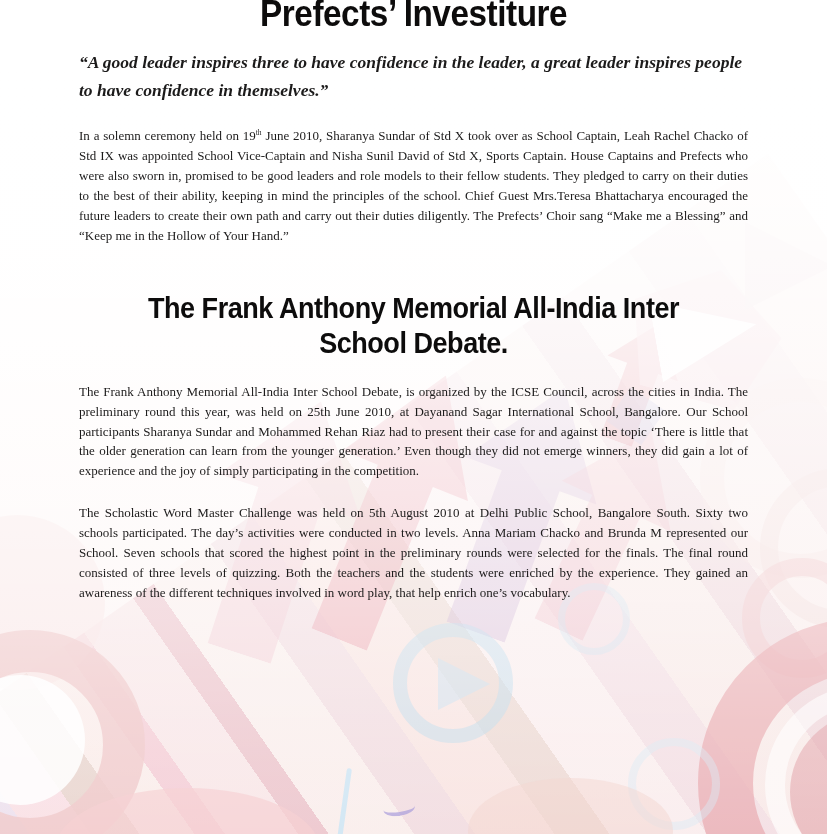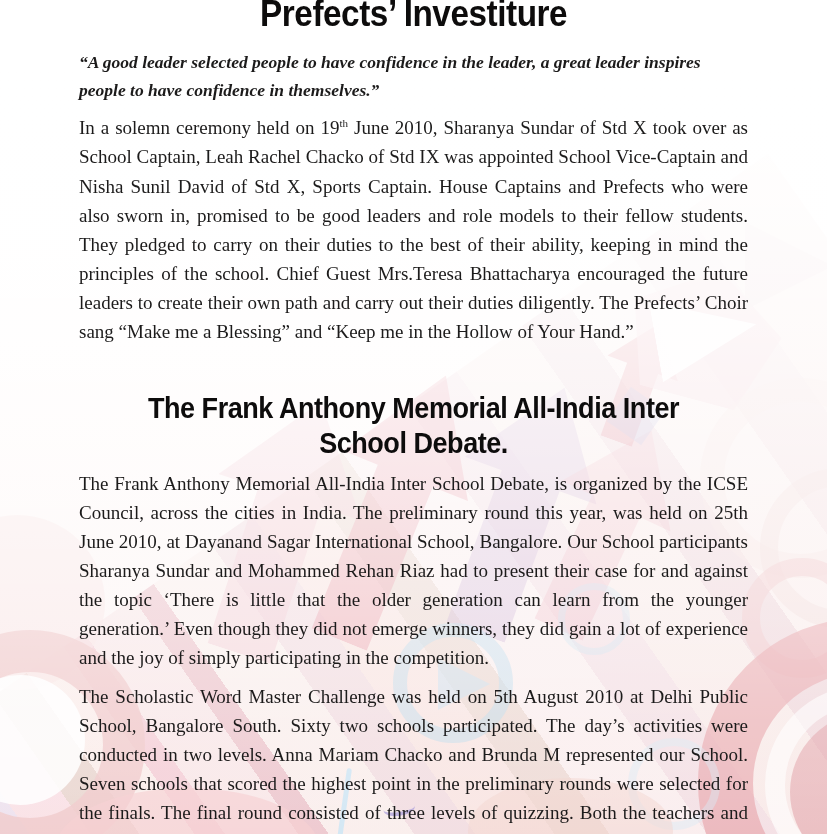--- a/index.html
+++ b/index.html
@@ -76,21 +76,21 @@
       rgba(255,255,255,.34) 86%,rgba(255,255,255,.22) 100%);
   }
   
   .content{position:relative;z-index:1;padding:0 79px;}
   h1,h2{font-family:"Liberation Sans", sans-serif;font-weight:700;text-align:center;color:#0d0c0c;}
   h1 span,h2 span{display:inline-block;transform:scaleX(.9);letter-spacing:-.5px;white-space:pre-line;}
   h1{font-size:37px;line-height:1.02;margin-top:-5px;}
   h2.debate{font-size:30px;line-height:1.17;margin-top:44px;text-decoration:underline;}
   h2.wordmaster{font-size:30px;line-height:1.1;margin-top:47px;}
   .quote{margin-top:15px;font-style:italic;font-weight:700;font-size:17.5px;line-height:1.62;text-align:left;}
-  p.body{margin-top:9px;font-size:19px;line-height:1.53;text-align:justify;}
+  p.body{margin-top:22px;font-size:13px;line-height:1.53;text-align:justify;}
   p.body sup{font-size:.58em;line-height:0;vertical-align:super;}
 </style>
 </head>
 <body>
 
 <div class="bg">
   <div class="stripes"></div>
   <div class="arrow a1"></div>
   <div class="arrow a2"></div>
   <div class="arrow a3"></div>
@@ -117,21 +117,21 @@
   <div class="blob be2"></div>
   <div class="blueline"></div>
   <div class="squiggle"></div>
   <div class="overlay"></div>
 </div>
 
 <div class="content">
 
   <section>
     <h1><span>Prefects’ Investiture</span></h1>
-    <p class="quote">“A good leader selected people to have confidence in the leader, a great leader inspires people to have confidence in themselves.”</p>
+    <p class="quote">“A good leader inspires three to have confidence in the leader, a great leader inspires people to have confidence in themselves.”</p>
     <p class="body"><span>In a solemn ceremony held on 19</span><sup>th</sup><span> June 2010, Sharanya Sundar of Std X took over as School Captain, Leah Rachel Chacko of Std IX was appointed School Vice-Captain and Nisha Sunil David of Std X, Sports Captain. House Captains and Prefects who were also sworn in, promised to be good leaders and role models to their fellow students. They pledged to carry on their duties to the best of their ability, keeping in mind the principles of the school. Chief Guest Mrs.Teresa Bhattacharya encouraged the future leaders to create their own path and carry out their duties diligently. The Prefects’ Choir sang “Make me a Blessing” and “Keep me in the Hollow of Your Hand.”</span></p>
   </section>
 
   <section>
     <h2 class="debate"><span>The Frank Anthony Memorial All-India Inter School Debate.</span></h2>
     <p class="body">The Frank Anthony Memorial All-India Inter School Debate, is organized by the ICSE Council, across the cities in India. The preliminary round this year, was held on 25th June 2010, at Dayanand Sagar International School, Bangalore. Our School participants Sharanya Sundar and Mohammed Rehan Riaz had to present their case for and against the topic ‘There is little that the older generation can learn from the younger generation.’ Even though they did not emerge winners, they did gain a lot of experience and the joy of simply participating in the competition.</p>
   </section>
 
   <section>
     <p class="body">The Scholastic Word Master Challenge was held on 5th August 2010 at Delhi Public School, Bangalore South. Sixty two schools participated. The day’s activities were conducted in two levels. Anna Mariam Chacko and Brunda M represented our School. Seven schools that scored the highest point in the preliminary rounds were selected for the finals. The final round consisted of three levels of quizzing. Both the teachers and the students were enriched by the experience. They gained an awareness of the different techniques involved in word play, that help enrich one’s vocabulary.</p>

